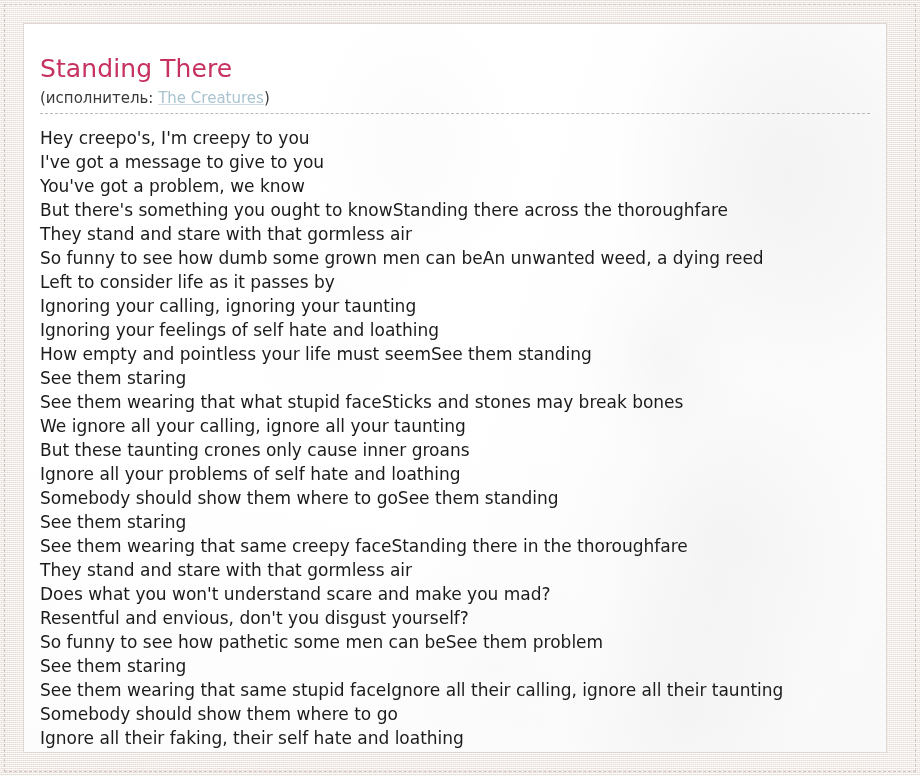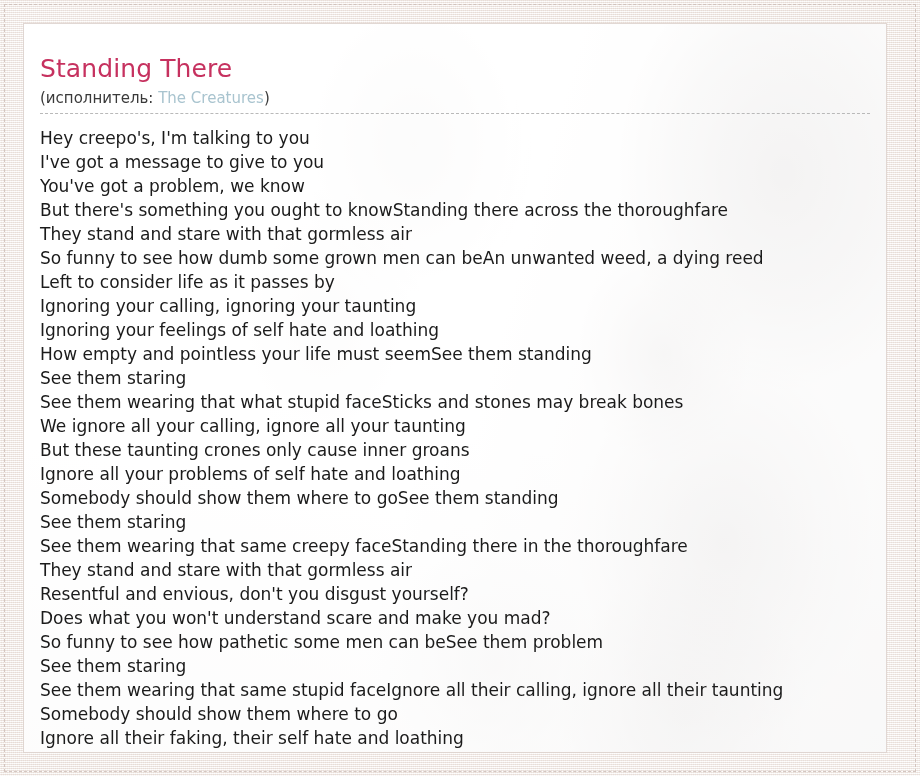--- a/index.html
+++ b/index.html
@@ -111,20 +111,21 @@
   .byline {
     font-size: 15px;
     line-height: 20px;
     color: #3a3a3a;
     margin-top: 4px;
     white-space: nowrap;
   }
 
   .artist-link {
     color: #a9c4cf;
+    text-decoration: underline;
     text-decoration-color: #cfdde3;
     cursor: pointer;
   }
 
   .divider {
     margin-top: 5px;
     margin-right: 16px;
     border: 0;
     border-top: 1px dashed #b9b9b9;
     height: 0;
@@ -159,41 +160,41 @@
 
     <div class="content">
 
       <h1 class="song-title">Standing There</h1>
 
       <div class="byline"><span>(исполнитель: </span><a class="artist-link">The Creatures</a><span>)</span></div>
 
       <hr class="divider">
 
       <div class="lyrics" id="lyrics-container">
-          <div class="lyric-line">Hey creepo's, I'm talking to you</div>
+          <div class="lyric-line">Hey creepo's, I'm creepy to you</div>
           <div class="lyric-line">I've got a message to give to you</div>
           <div class="lyric-line">You've got a problem, we know</div>
           <div class="lyric-line">But there's something you ought to knowStanding there across the thoroughfare</div>
           <div class="lyric-line">They stand and stare with that gormless air</div>
           <div class="lyric-line">So funny to see how dumb some grown men can beAn unwanted weed, a dying reed</div>
           <div class="lyric-line">Left to consider life as it passes by</div>
           <div class="lyric-line">Ignoring your calling, ignoring your taunting</div>
           <div class="lyric-line">Ignoring your feelings of self hate and loathing</div>
           <div class="lyric-line">How empty and pointless your life must seemSee them standing</div>
           <div class="lyric-line">See them staring</div>
           <div class="lyric-line">See them wearing that what stupid faceSticks and stones may break bones</div>
           <div class="lyric-line">We ignore all your calling, ignore all your taunting</div>
           <div class="lyric-line">But these taunting crones only cause inner groans</div>
           <div class="lyric-line">Ignore all your problems of self hate and loathing</div>
           <div class="lyric-line">Somebody should show them where to goSee them standing</div>
           <div class="lyric-line">See them staring</div>
           <div class="lyric-line">See them wearing that same creepy faceStanding there in the thoroughfare</div>
           <div class="lyric-line">They stand and stare with that gormless air</div>
+          <div class="lyric-line">Does what you won't understand scare and make you mad?</div>
           <div class="lyric-line">Resentful and envious, don't you disgust yourself?</div>
-          <div class="lyric-line">Does what you won't understand scare and make you mad?</div>
           <div class="lyric-line">So funny to see how pathetic some men can beSee them problem</div>
           <div class="lyric-line">See them staring</div>
           <div class="lyric-line">See them wearing that same stupid faceIgnore all their calling, ignore all their taunting</div>
           <div class="lyric-line">Somebody should show them where to go</div>
           <div class="lyric-line">Ignore all their faking, their self hate and loathing</div>
         </div>
 
     </div>
   </div>
 </div>

